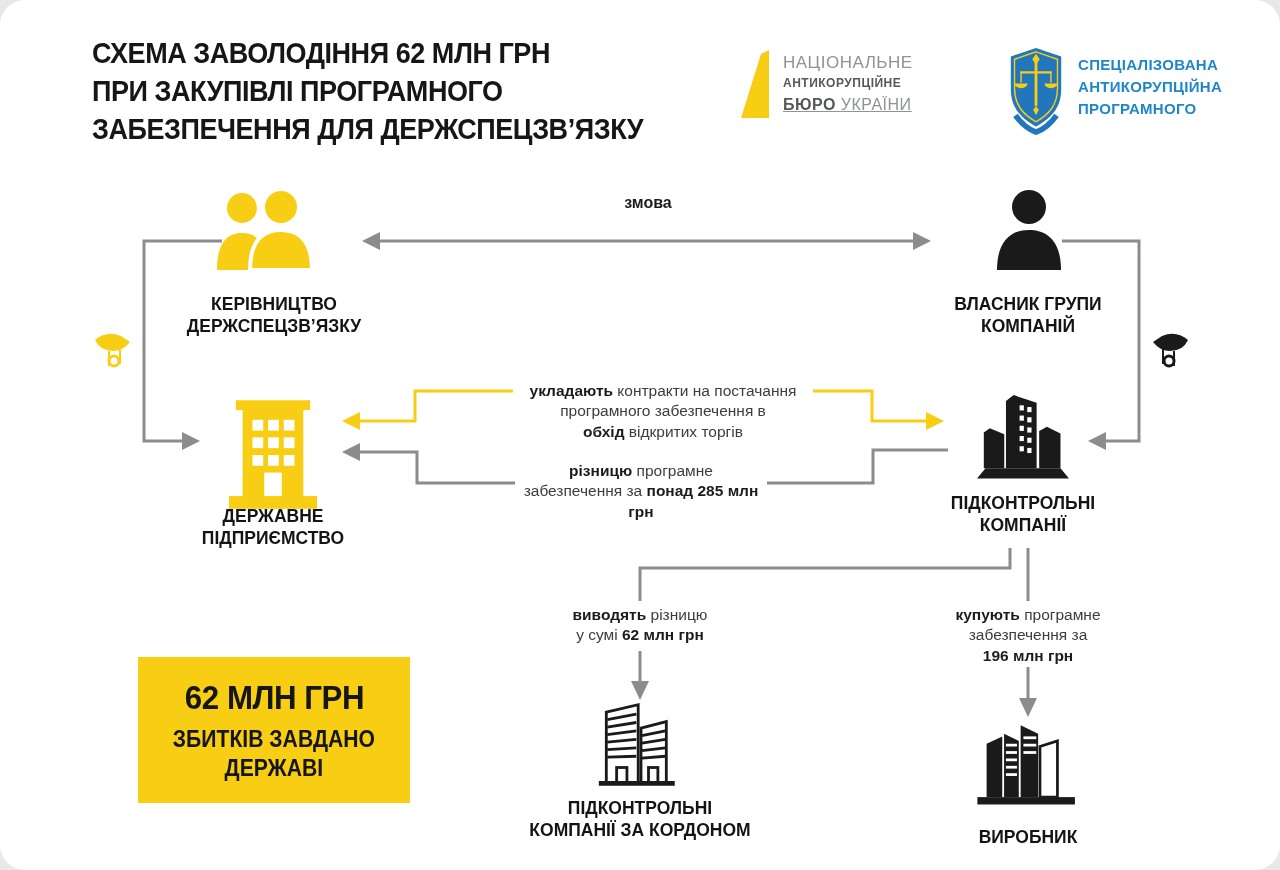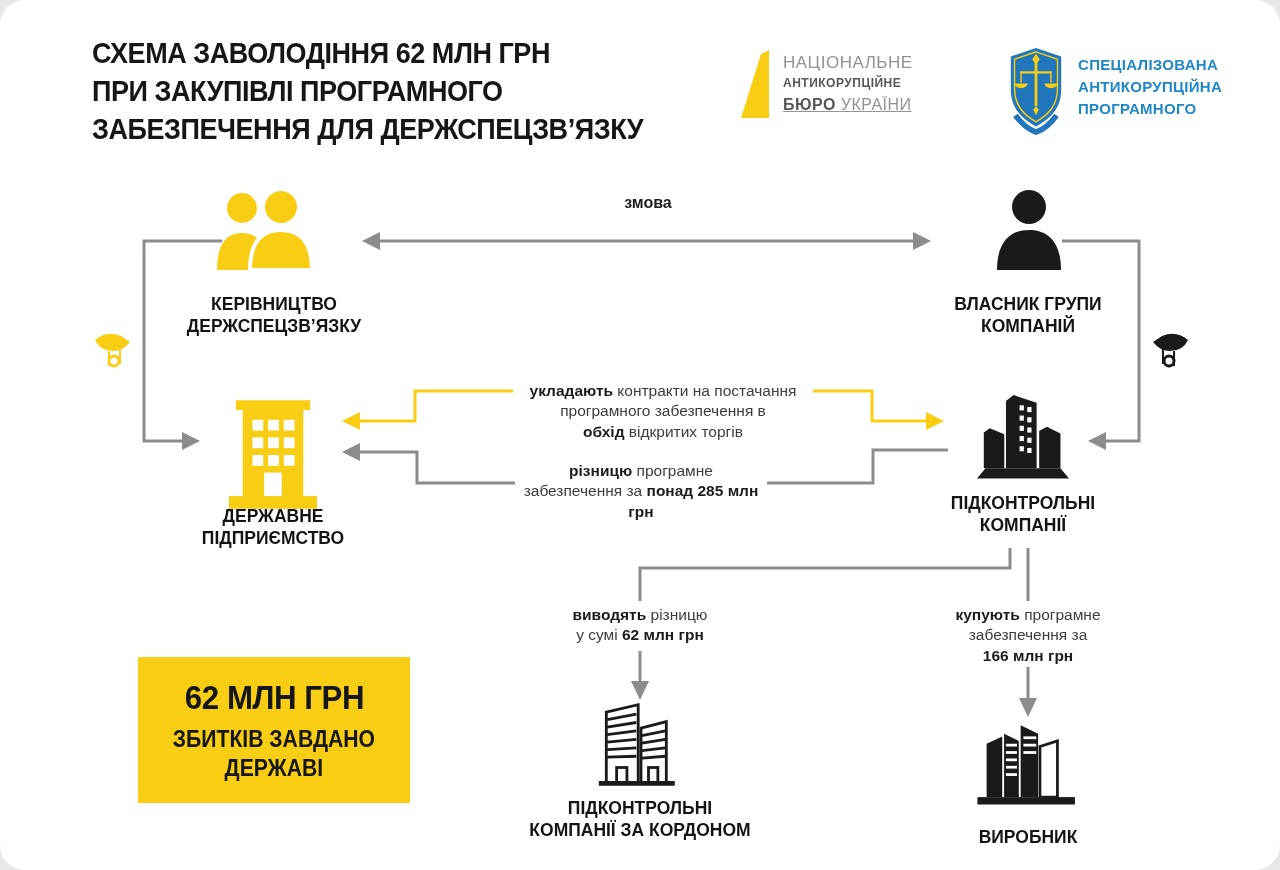--- a/index.html
+++ b/index.html
@@ -264,21 +264,21 @@
   </div>
 
   <div class="edge-label" style="left:555px;top:604px;width:170px">
     <div><b>виводять</b><span> різницю</span></div>
     <div><span>у сумі  </span><b>62 млн грн</b></div>
   </div>
 
   <div class="edge-label" style="left:938px;top:604px;width:180px">
     <div><b>купують</b><span> програмне</span></div>
     <div><span>забезпечення за</span></div>
-    <div><b>166 млн грн</b></div>
+    <div><b>196 млн грн</b></div>
   </div>
 
   <div class="losses">
     <div class="losses-amount">62 МЛН ГРН</div>
     <div class="losses-caption">ЗБИТКІВ ЗАВДАНО
 ДЕРЖАВІ</div>
   </div>
 
 </div>
 

